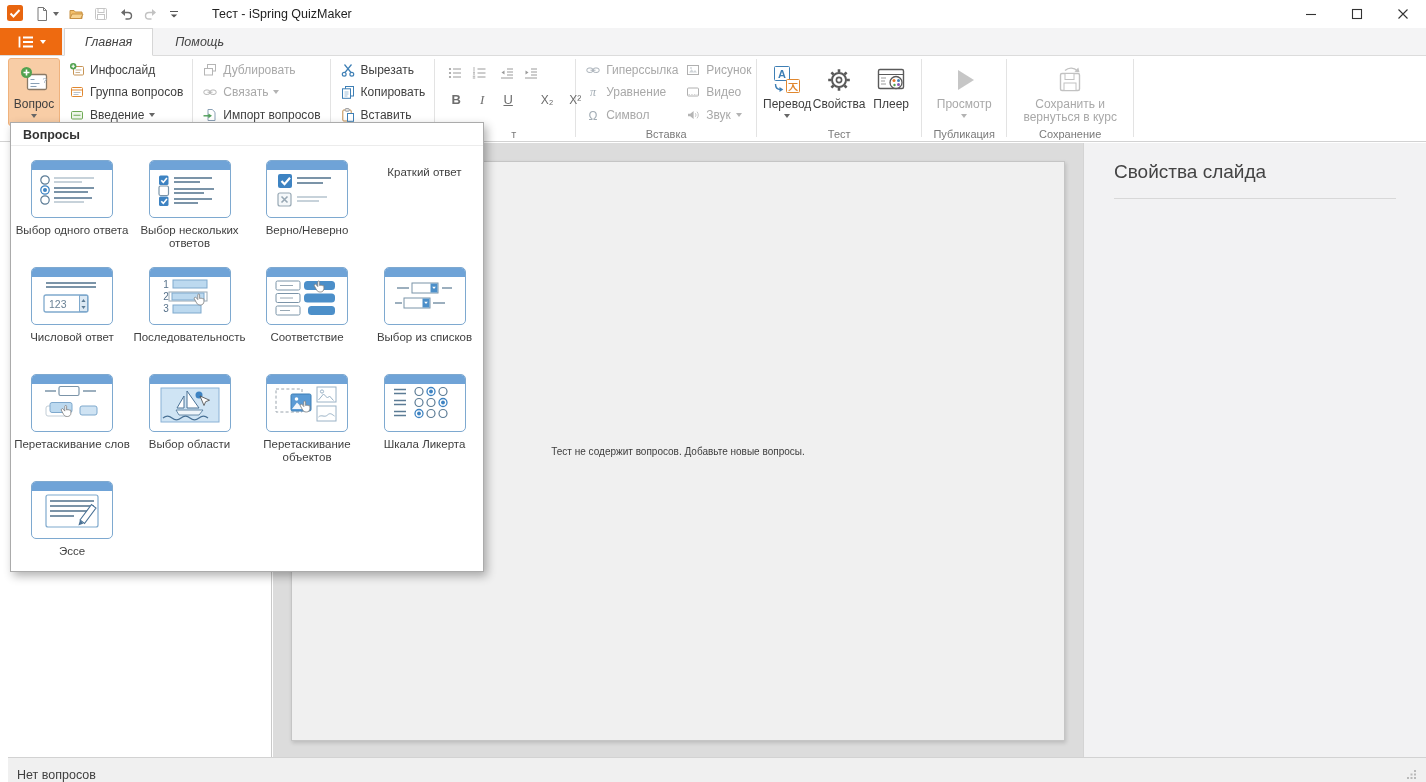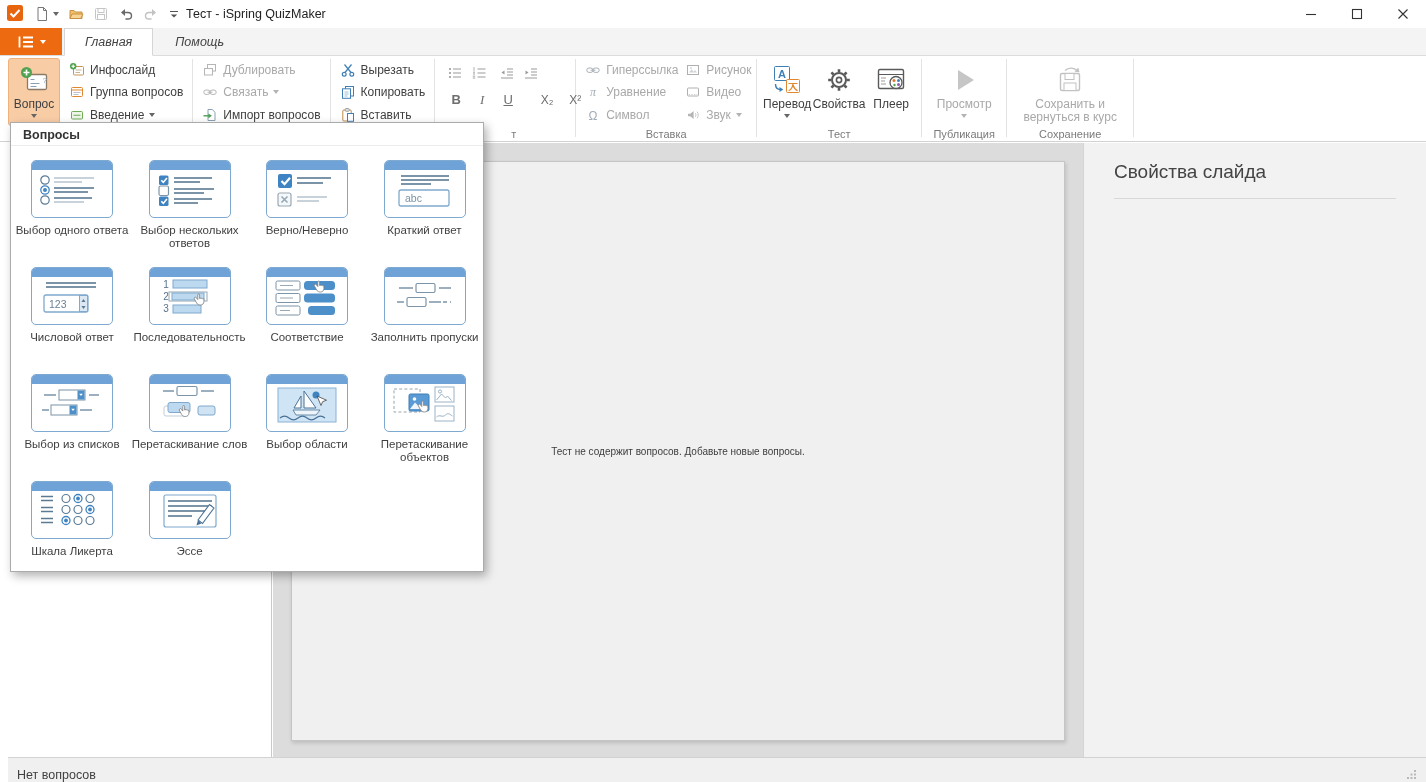--- a/index.html
+++ b/index.html
@@ -3,21 +3,21 @@
 <meta charset="utf-8">
 <style>
   * { box-sizing: border-box; margin: 0; padding: 0; }
   body { font-family: "Liberation Sans", sans-serif; background: #fff; }
   .app { position: relative; width: 1426px; height: 782px; overflow: hidden; background: #fff; font-size: 12px; color: #3f3f3f; }
 
   
   .titlebar { height: 28px; display: flex; align-items: center; background: #fff; padding-left: 6px; }
   .qat { display: flex; align-items: center; gap: 9px; margin-left: 10px; }
   .qat .qbtn { display: flex; align-items: center; }
-  .title-text { margin-left: 6px; font-size: 12.5px; color: #222; }
+  .title-text { margin-left: 32px; font-size: 12.5px; color: #222; }
   .wincontrols { margin-left: auto; display: flex; height: 28px; }
   .winbtn { width: 46px; display: flex; align-items: center; justify-content: center; }
 
   
   .tabrow { height: 28px; background: #f4f4f5; border-bottom: 1px solid #dcdcdc; display: flex; align-items: stretch; position: relative; z-index: 5; font-style: italic; }
   .menu-btn { width: 62px; background: #ee6a10; display: flex; align-items: center; justify-content: center; gap: 5px; }
   .tab { padding: 0 20px; display: flex; align-items: center; font-size: 12.5px; color: #444; margin-left: 2px; }
   .tab.active { background: #fff; border: 1px solid #d6d6d6; border-bottom: 1px solid #fff; margin-bottom: -1px; }
 
   
@@ -520,30 +520,20 @@
               <path d="M14.5 35.5l6 6M20.5 35.5l-6 6" stroke="#98a8b4" stroke-width="1.6"></path>
               <g stroke="#8fa5b6" stroke-width="1.2">
                 <path d="M30 36h30M30 40h22"></path>
               </g>
             </svg>
         </div>
         <div class="tlabel">Верно/Неверно</div>
       </div>
 
       <div class="tile">
-        <div class="ticon">
-          <svg width="80" height="56" viewBox="0 0 80 56">
-              <rect x="0" y="0" width="80" height="9" fill="#6fa3d7"></rect>
-              <g stroke="#50718c" stroke-width="1.3">
-                <path d="M16 15h48M16 19h48M16 23h30"></path>
-              </g>
-              <rect x="14" y="29" width="50" height="16" rx="2" fill="#fff" stroke="#7fa9cd" stroke-width="1.3"></rect>
-              <text x="20" y="41" font-size="10.5" fill="#7b93a6">abc</text>
-            </svg>
-        </div>
         <div class="tlabel">Краткий ответ</div>
       </div>
 
       <div class="tile">
         <div class="ticon">
           <svg width="80" height="56" viewBox="0 0 80 56">
               <rect x="0" y="0" width="80" height="9" fill="#6fa3d7"></rect>
               <g stroke="#50718c" stroke-width="1.3">
                 <path d="M14 15h50M14 19h50"></path>
               </g>
@@ -594,37 +584,20 @@
                 <rect x="41" y="38" width="27" height="9" rx="3.5" fill="#4c8fc9"></rect>
               </g>
               <g transform="translate(47,13)">
                 <path d="M0 4.2L1.6 3l2.2 2.6V.9a.9.9 0 011.8 0v3.6l1.4-.4 1.4.5 1.5.2v2.8c0 2-1.3 3.4-3.6 3.4-1.7 0-2.9-.6-3.6-1.9z" fill="#fff" stroke="#7d7d7d" stroke-width=".8"></path>
               </g>
             </svg>
         </div>
         <div class="tlabel">Соответствие</div>
       </div>
 
-      <div class="tile">
-        <div class="ticon">
-          <svg width="80" height="56" viewBox="0 0 80 56">
-              <rect x="0" y="0" width="80" height="9" fill="#6fa3d7"></rect>
-              <g stroke="#7b94a8" stroke-width="1.3">
-                <path d="M14 20h14"></path>
-                <path d="M54 20h12"></path>
-                <path d="M12 34h7"></path>
-                <path d="M44 34h12"></path>
-              </g>
-              <rect x="31" y="15.5" width="19" height="9" rx="1.5" fill="#fff" stroke="#7b94a8" stroke-width="1.2"></rect>
-              <rect x="22" y="29.5" width="19" height="9" rx="1.5" fill="#fff" stroke="#7b94a8" stroke-width="1.2"></rect>
-              <path d="M58 34h8" stroke="#7b94a8" stroke-width="1.3" stroke-dasharray="4 3"></path>
-            </svg>
-        </div>
-        <div class="tlabel">Заполнить пропуски</div>
-      </div>
 
       <div class="tile">
         <div class="ticon">
           <svg width="80" height="56" viewBox="0 0 80 56">
               <rect x="0" y="0" width="80" height="9" fill="#6fa3d7"></rect>
               <g stroke="#7b94a8" stroke-width="1.3">
                 <path d="M12 20h12"></path>
                 <path d="M57 20h10"></path>
                 <path d="M10 35h7"></path>
                 <path d="M48 35h12"></path>

